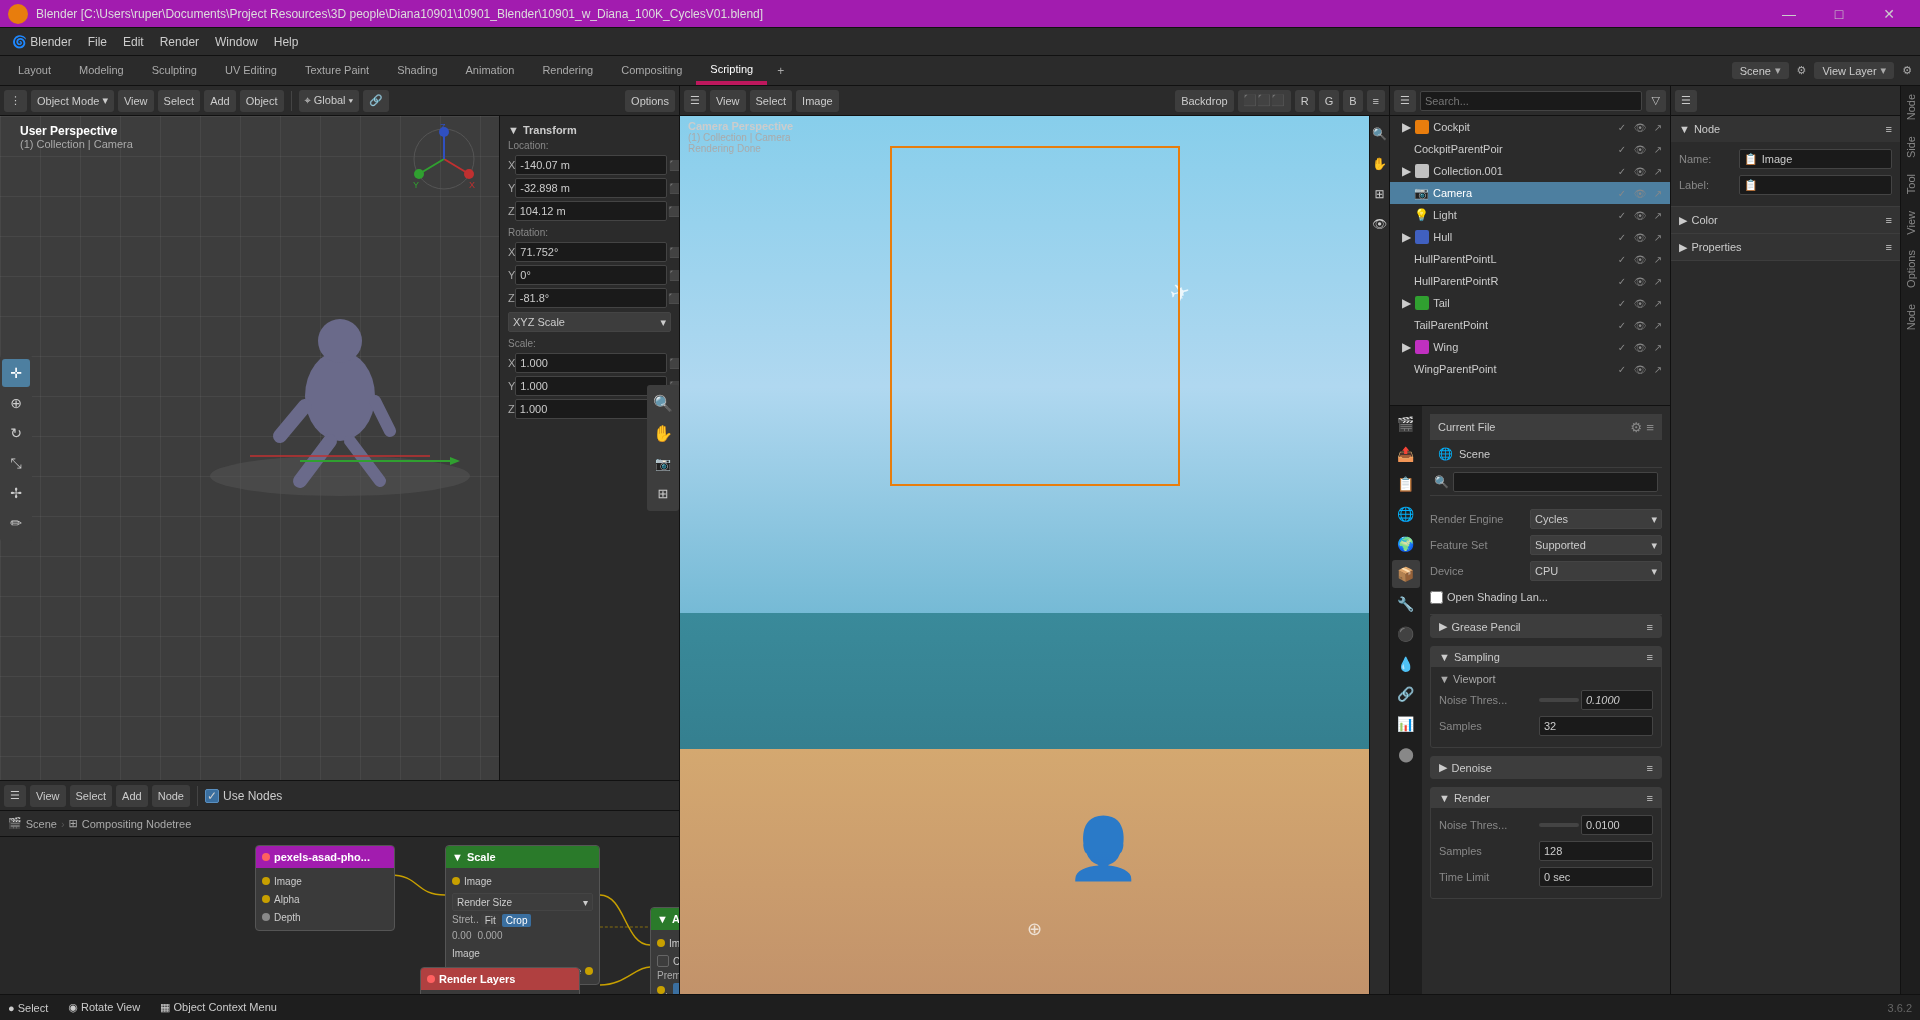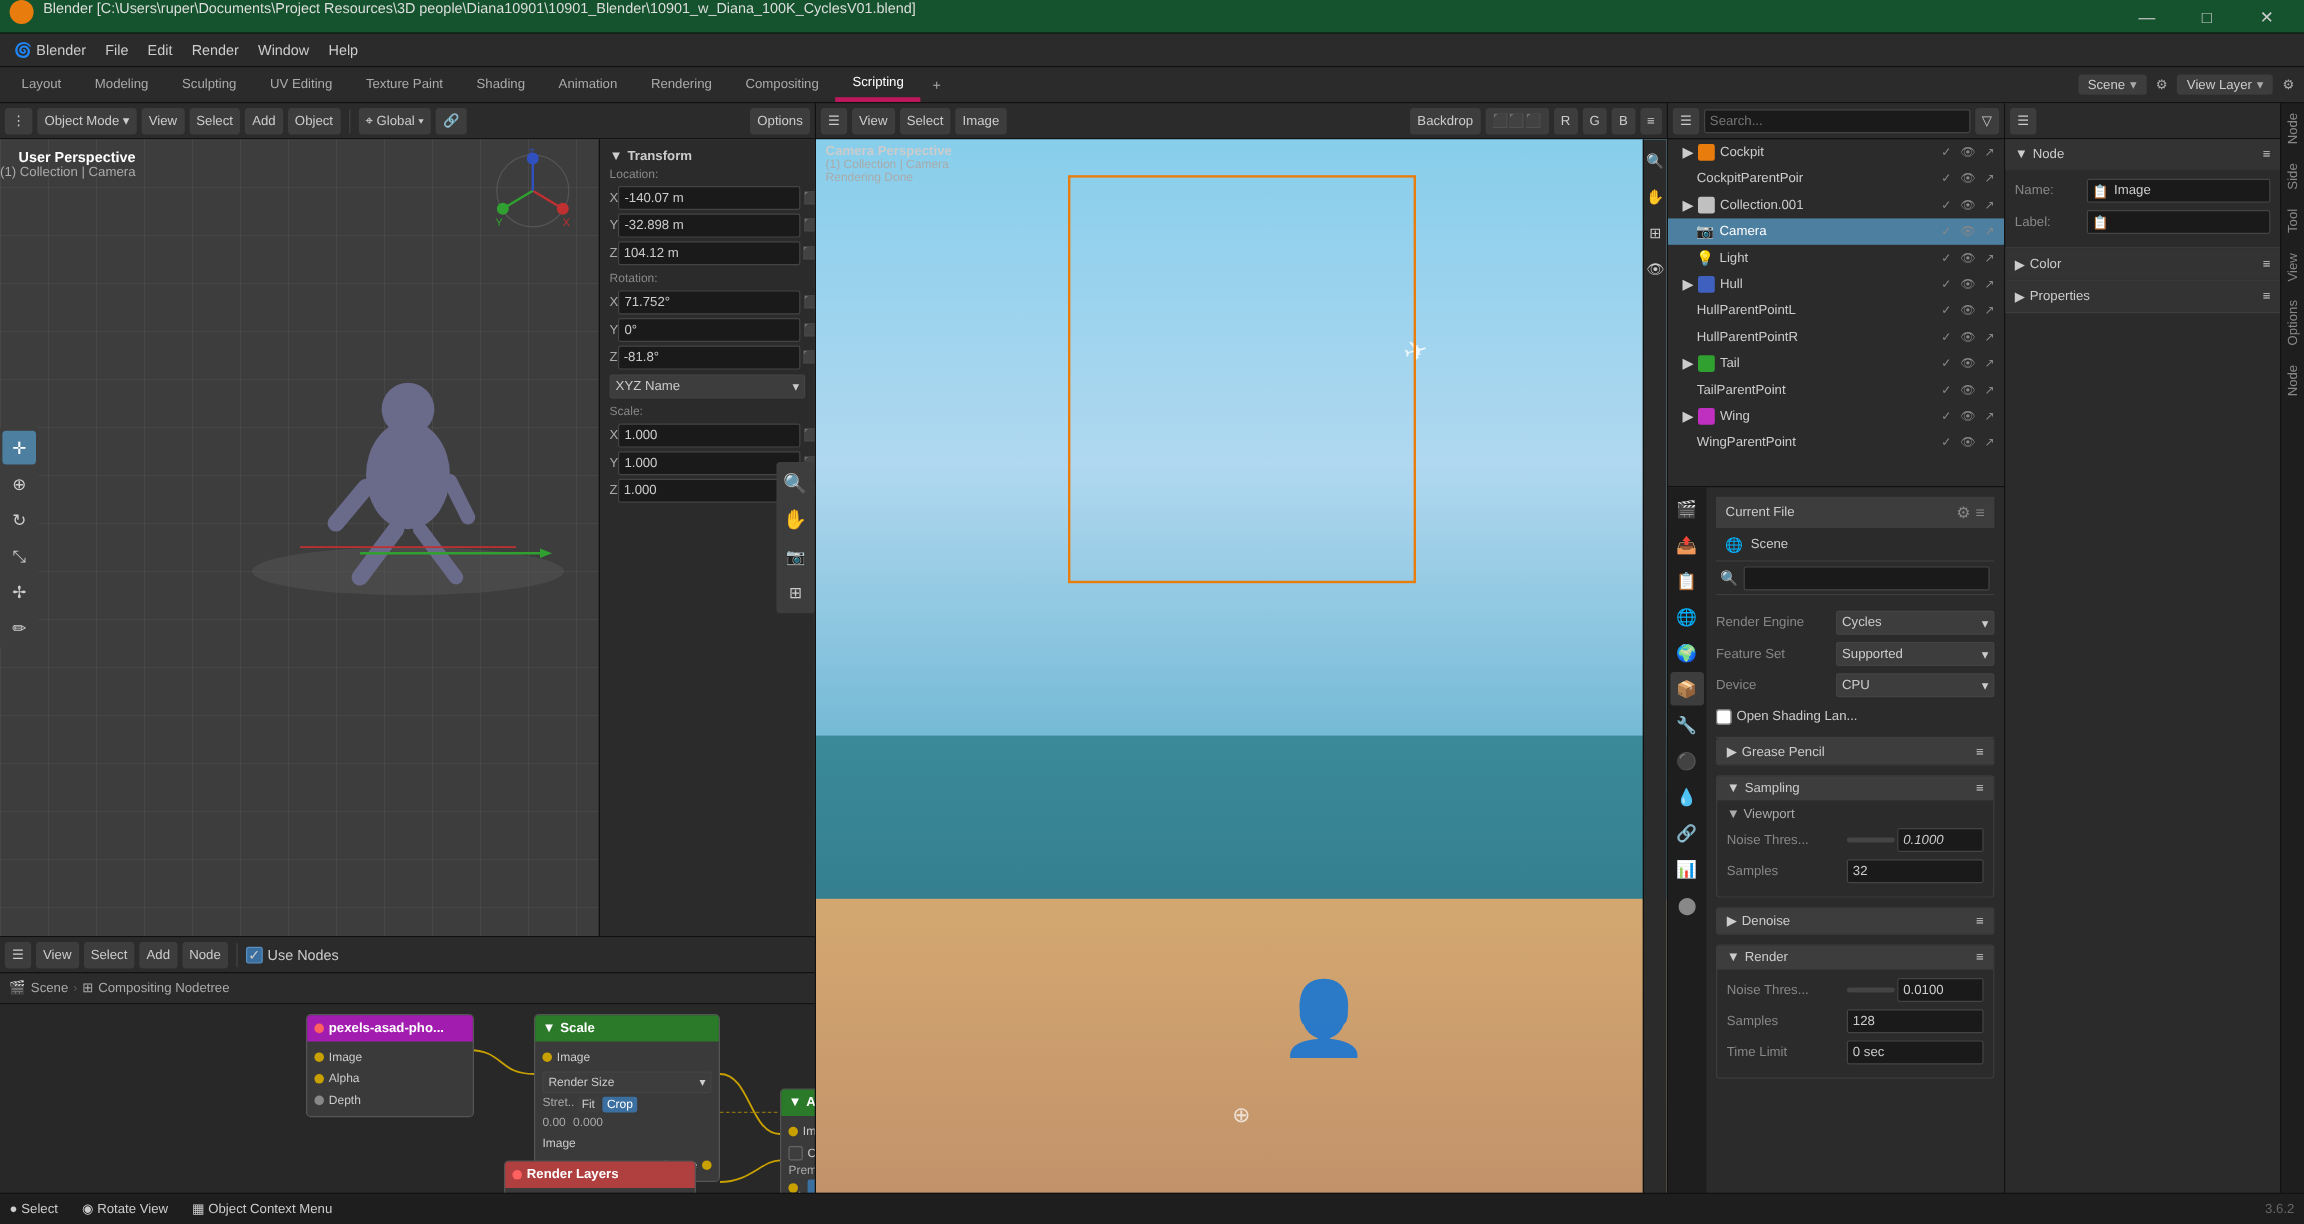--- a/index.html
+++ b/index.html
@@ -8,24 +8,24 @@
       color: #cccccc;
       font-family: 'Segoe UI', Arial, sans-serif;
       font-size: 12px;
       width: 1920px;
       height: 1020px;
       overflow: hidden;
     }
 
     
     #title-bar {
-      background: #14532d;
+      background: #a21caf;
       height: 28px;
       display: flex;
-      align-items: flex-start;
+      align-items: center;
       padding: 0 8px;
       border-bottom: 1px solid #111;
       position: relative;
     }
     #title-bar .app-icon {
       width: 20px; height: 20px;
       background: #e87d0d;
       border-radius: 50%;
       margin-right: 8px;
       flex-shrink: 0;
@@ -137,24 +137,23 @@
     
     #viewport-3d {
       flex: 1;
       background: #3d3d3d;
       position: relative;
       overflow: hidden;
     }
     .viewport-overlay {
       position: absolute;
       top: 8px;
-      left: 0;
+      left: 20px;
       color: #fff;
       font-size: 11px;
-      text-align: right;
     }
     .viewport-overlay .vp-title { font-size: 12px; font-weight: bold; color: #fff; }
     .viewport-overlay .vp-sub { color: #aaa; }
 
     
     .grid-bg {
       position: absolute;
       inset: 0;
       background-image:
         linear-gradient(rgba(255,255,255,0.05) 1px, transparent 1px),
@@ -792,21 +791,21 @@
             <input class="prop-input" type="text" value="0°" style="">
             <button class="prop-copy-btn">⬛</button>
           </div>
           <div class="prop-field">
             <span class="prop-label">Z</span>
             <input class="prop-input" type="text" value="-81.8°" style="">
             <button class="prop-copy-btn">⬛</button>
           </div>
           <div style="margin: 4px 0;">
             <div class="prop-row-select">
-              <span>XYZ Name</span>
+              <span>XYZ Scale</span>
               <span>▾</span>
             </div>
           </div>
 
           <div style="font-size:10px;color:#888;margin:6px 0 4px;">Scale:</div>
           <div class="prop-field">
             <span class="prop-label">X</span>
             <input class="prop-input" type="text" value="1.000" style="">
             <button class="prop-copy-btn">⬛</button>
           </div>

